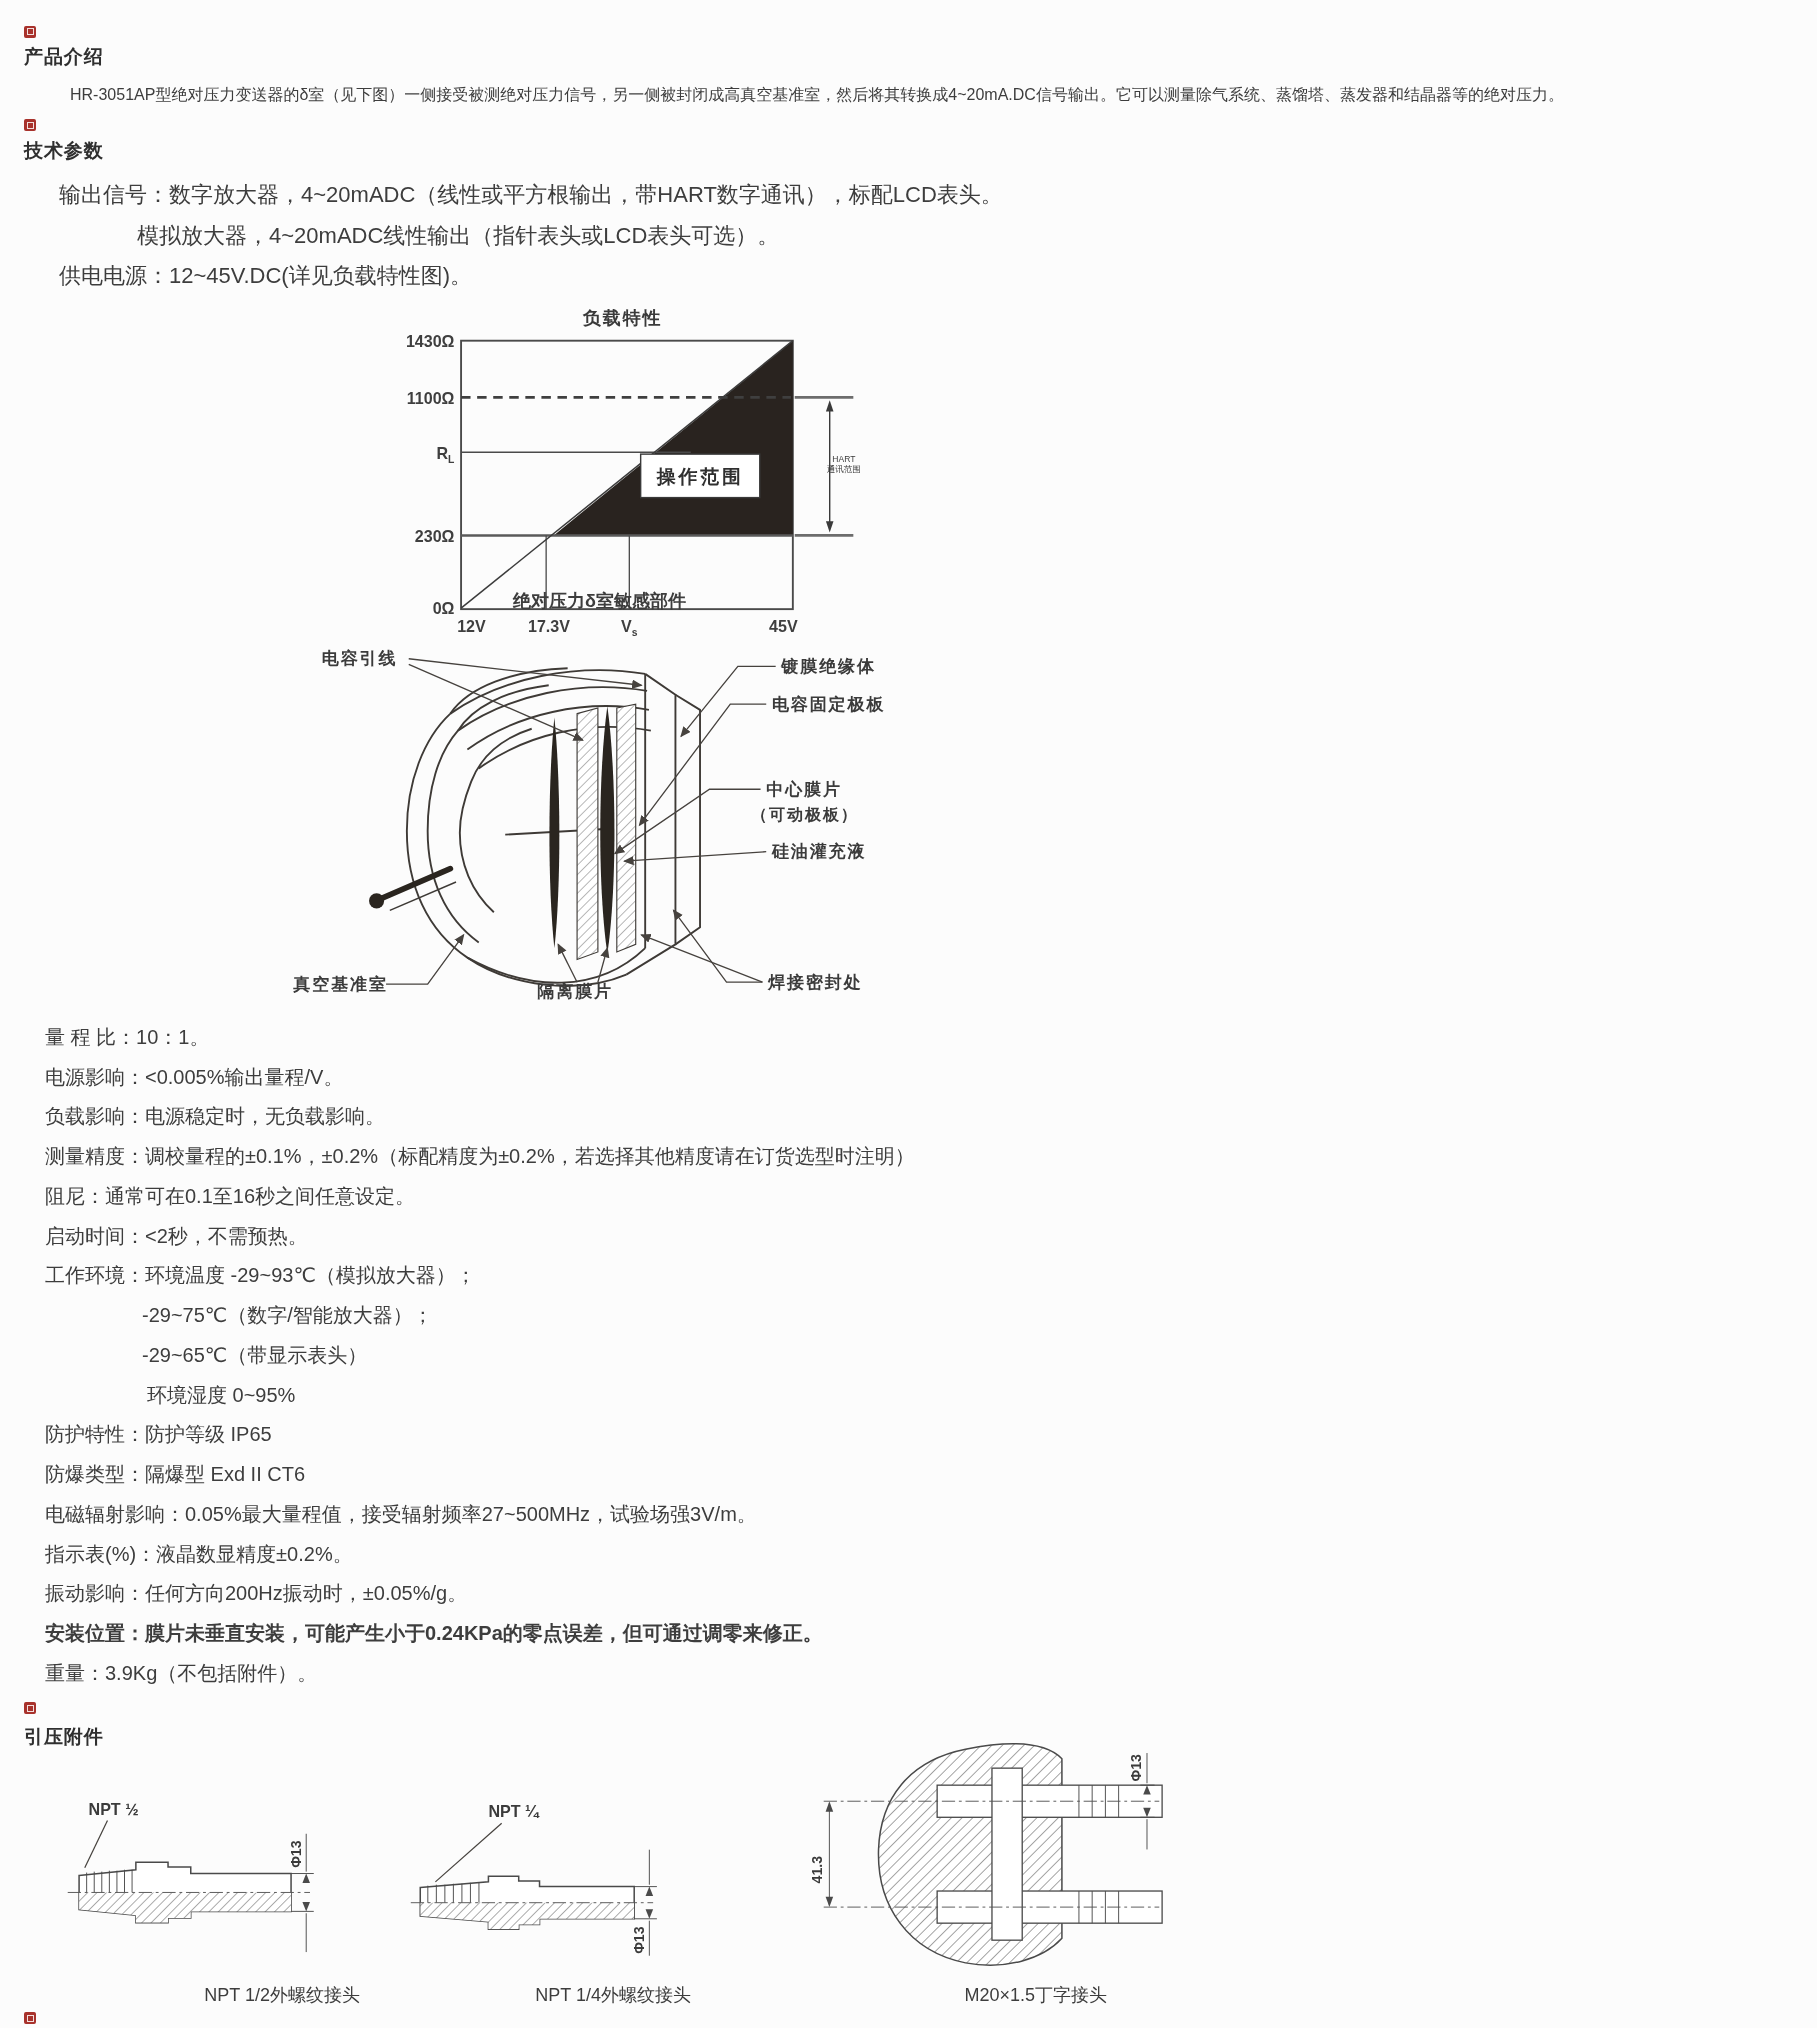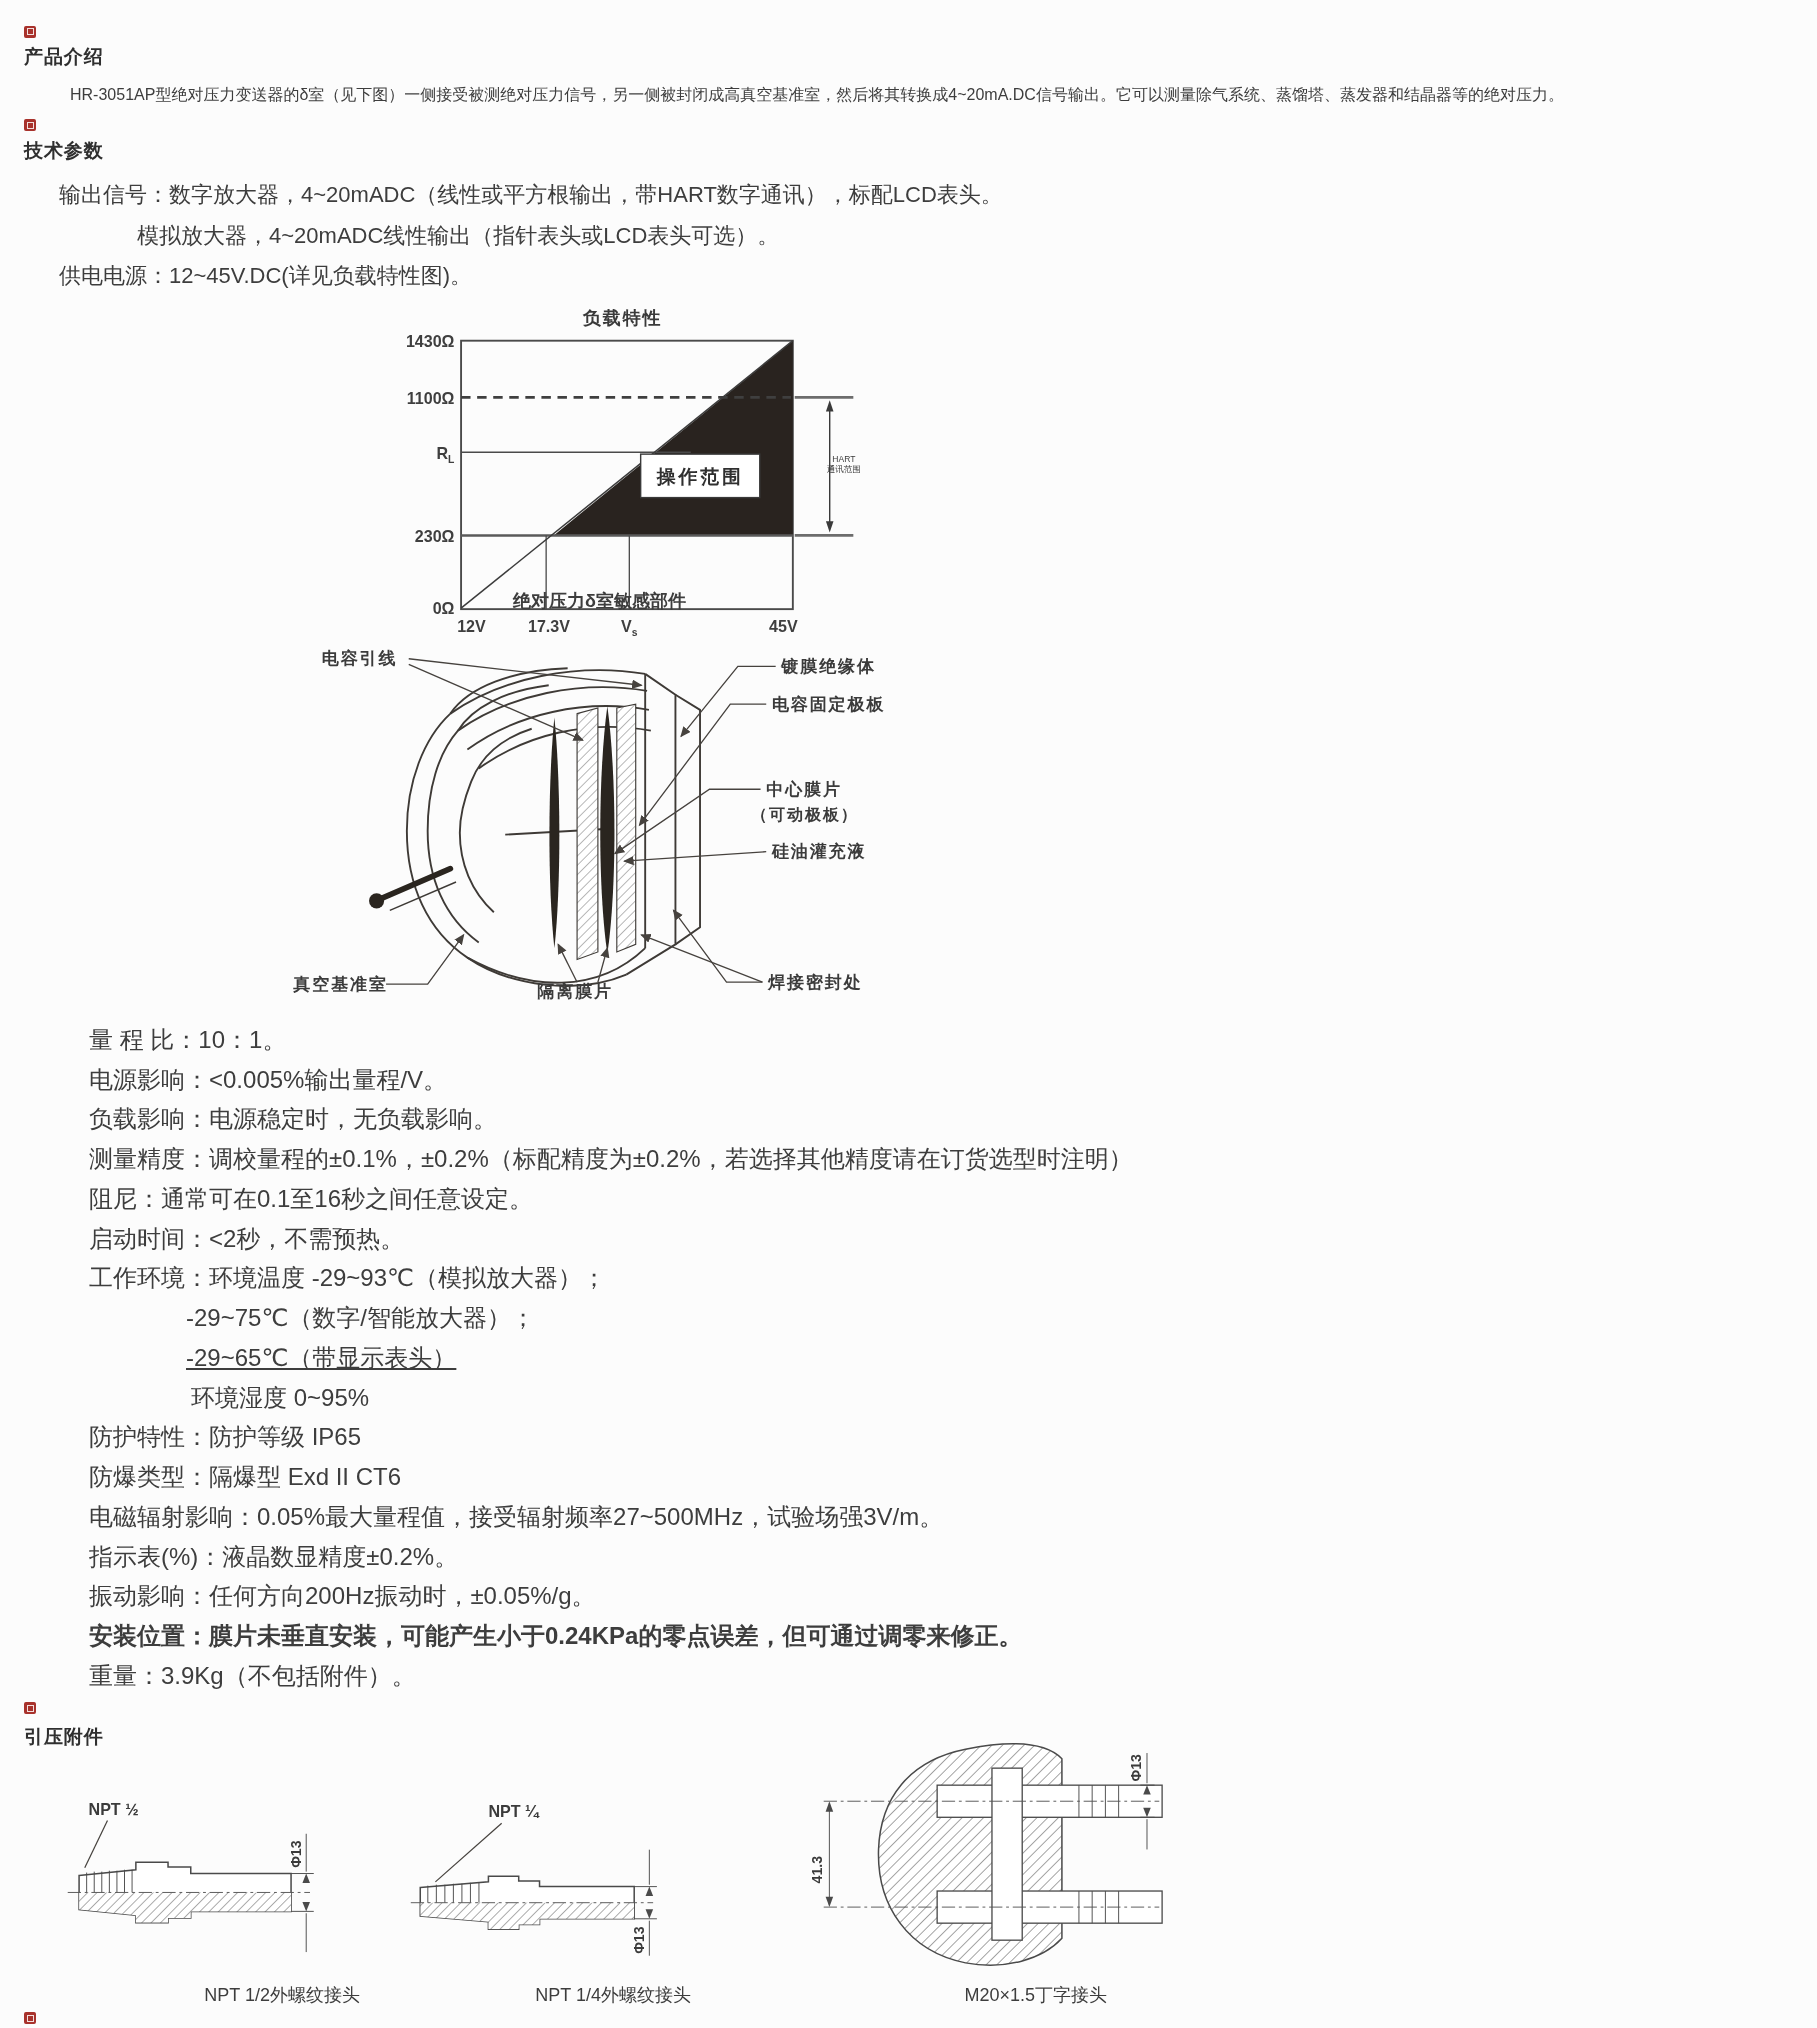--- a/index.html
+++ b/index.html
@@ -12,21 +12,21 @@
   .bullet{
     position:absolute;width:12.3px;height:12.3px;background:#a8322c;border-radius:1.9px;
   }
   .bullet::after{
     content:"";position:absolute;left:2.8px;top:2.8px;right:2.8px;bottom:2.8px;
     border:0.9px solid rgba(255,255,255,.85);
   }
   .sec-title{font-size:19px;font-weight:bold;color:#2f2f2f;letter-spacing:0.9px;}
   .body-text{font-size:16px;line-height:1.45;}
   .tech-line{font-size:22px;white-space:nowrap;}
-  .spec{position:absolute;left:45px;font-size:24px;white-space:nowrap;margin-left:44px;}
+  .spec{position:absolute;left:45px;font-size:20px;white-space:nowrap;}
   .spec.ind{left:142px;}
   .caption{font-size:18px;text-align:right;}
   svg text{font-family:"Liberation Sans","DejaVu Sans",sans-serif;}
 </style>
 </head>
 <body>
 
 <div class="bullet" style="left:24px;top:25.6px;"></div>
 <div class="abs sec-title" style="left:24px;top:44px;">产品介绍</div>
 <div class="abs body-text" style="left:38px;top:83px;width:1770px;text-indent:2em;">HR-3051AP型绝对压力变送器的δ室（见下图）一侧接受被测绝对压力信号，另一侧被封闭成高真空基准室，然后将其转换成4~20mA.DC信号输出。它可以测量除气系统、蒸馏塔、蒸发器和结晶器等的绝对压力。</div>
@@ -144,21 +144,21 @@
 </svg>
 
 <div class="spec" style="top:1024px;">量 程 比：10：1。</div>
 <div class="spec" style="top:1064px;">电源影响：&lt;0.005%输出量程/V。</div>
 <div class="spec" style="top:1103px;">负载影响：电源稳定时，无负载影响。</div>
 <div class="spec" style="top:1143px;">测量精度：调校量程的±0.1%，±0.2%（标配精度为±0.2%，若选择其他精度请在订货选型时注明）</div>
 <div class="spec" style="top:1183px;">阻尼：通常可在0.1至16秒之间任意设定。</div>
 <div class="spec" style="top:1223px;">启动时间：&lt;2秒，不需预热。</div>
 <div class="spec" style="top:1262px;">工作环境：环境温度  -29~93℃（模拟放大器）；</div>
 <div class="spec ind" style="top:1302px;">-29~75℃（数字/智能放大器）；</div>
-<div class="spec ind" style="top:1342px;text-decoration:underline;">-29~65℃（带显示表头）</div>
+<div class="spec ind" style="top:1342px;">-29~65℃（带显示表头）</div>
 <div class="spec ind" style="top:1382px;left:147px;">环境湿度   0~95%</div>
 <div class="spec" style="top:1421px;">防护特性：防护等级   IP65</div>
 <div class="spec" style="top:1461px;">防爆类型：隔爆型     Exd II CT6</div>
 <div class="spec" style="top:1501px;">电磁辐射影响：0.05%最大量程值，接受辐射频率27~500MHz，试验场强3V/m。</div>
 <div class="spec" style="top:1541px;">指示表(%)：液晶数显精度±0.2%。</div>
 <div class="spec" style="top:1580px;">振动影响：任何方向200Hz振动时，±0.05%/g。</div>
 <div class="spec" style="top:1620px;font-weight:bold;">安装位置：膜片未垂直安装，可能产生小于0.24KPa的零点误差，但可通过调零来修正。</div>
 <div class="spec" style="top:1660px;">重量：3.9Kg（不包括附件）。</div>
 
 <div class="bullet" style="left:24px;top:1702px;"></div>

